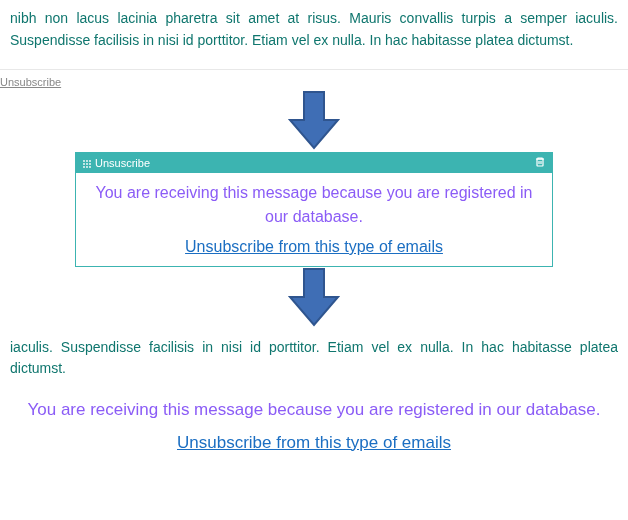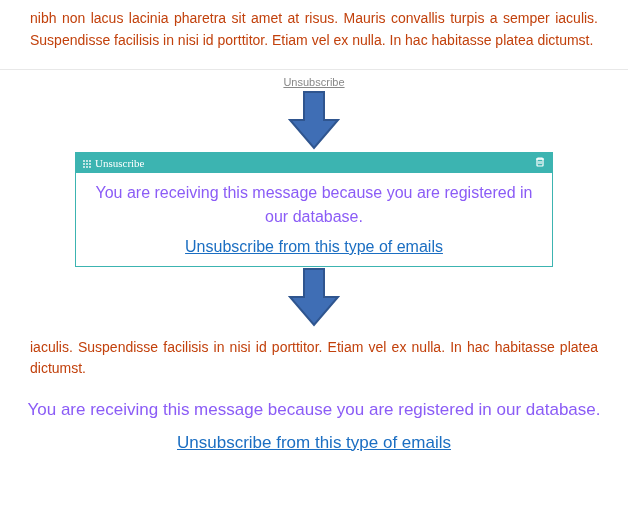--- a/index.html
+++ b/index.html
@@ -4,32 +4,32 @@
   <style>
     * { box-sizing: border-box; margin: 0; padding: 0; }
     body {
       font-family: Arial, Helvetica, sans-serif;
       font-size: 14px;
       color: #333;
       width: 628px;
       background: #fff;
     }
     .paragraph {
-      padding: 8px 30px;
+      padding: 8px 10px;
       line-height: 1.55;
       text-align: justify;
-      color: #c2410c;
+      color: #0f766e;
     }
     .divider {
       border: none;
       border-top: 1px solid #e8e8e8;
       margin: 10px 0 6px 0;
     }
     .small-link {
-      text-align: center;
+      text-align: left;
       font-size: 11px;
       color: #888;
       text-decoration: underline;
       margin: 6px 0 2px 0;
     }
     .arrow-wrap {
       display: flex;
       justify-content: center;
       margin: 0;
     }
@@ -50,21 +50,21 @@
     }
     .drag-handle {
       display: inline-flex;
       margin-right: 4px;
     }
     .grip {
       width: 9px;
       height: 9px;
     }
     .grip circle { fill: #fff; }
-    .hdr-title { flex: 1; font-family: Liberation Serif, serif; }
+    .hdr-title { flex: 1; }
     .trash {
       width: 12px;
       height: 12px;
     }
     .trash path, .trash rect { stroke: #fff; fill: none; stroke-width: 1.2; }
     .component-body {
       padding: 8px 8px 10px 8px;
       text-align: center;
     }
     .msg {

